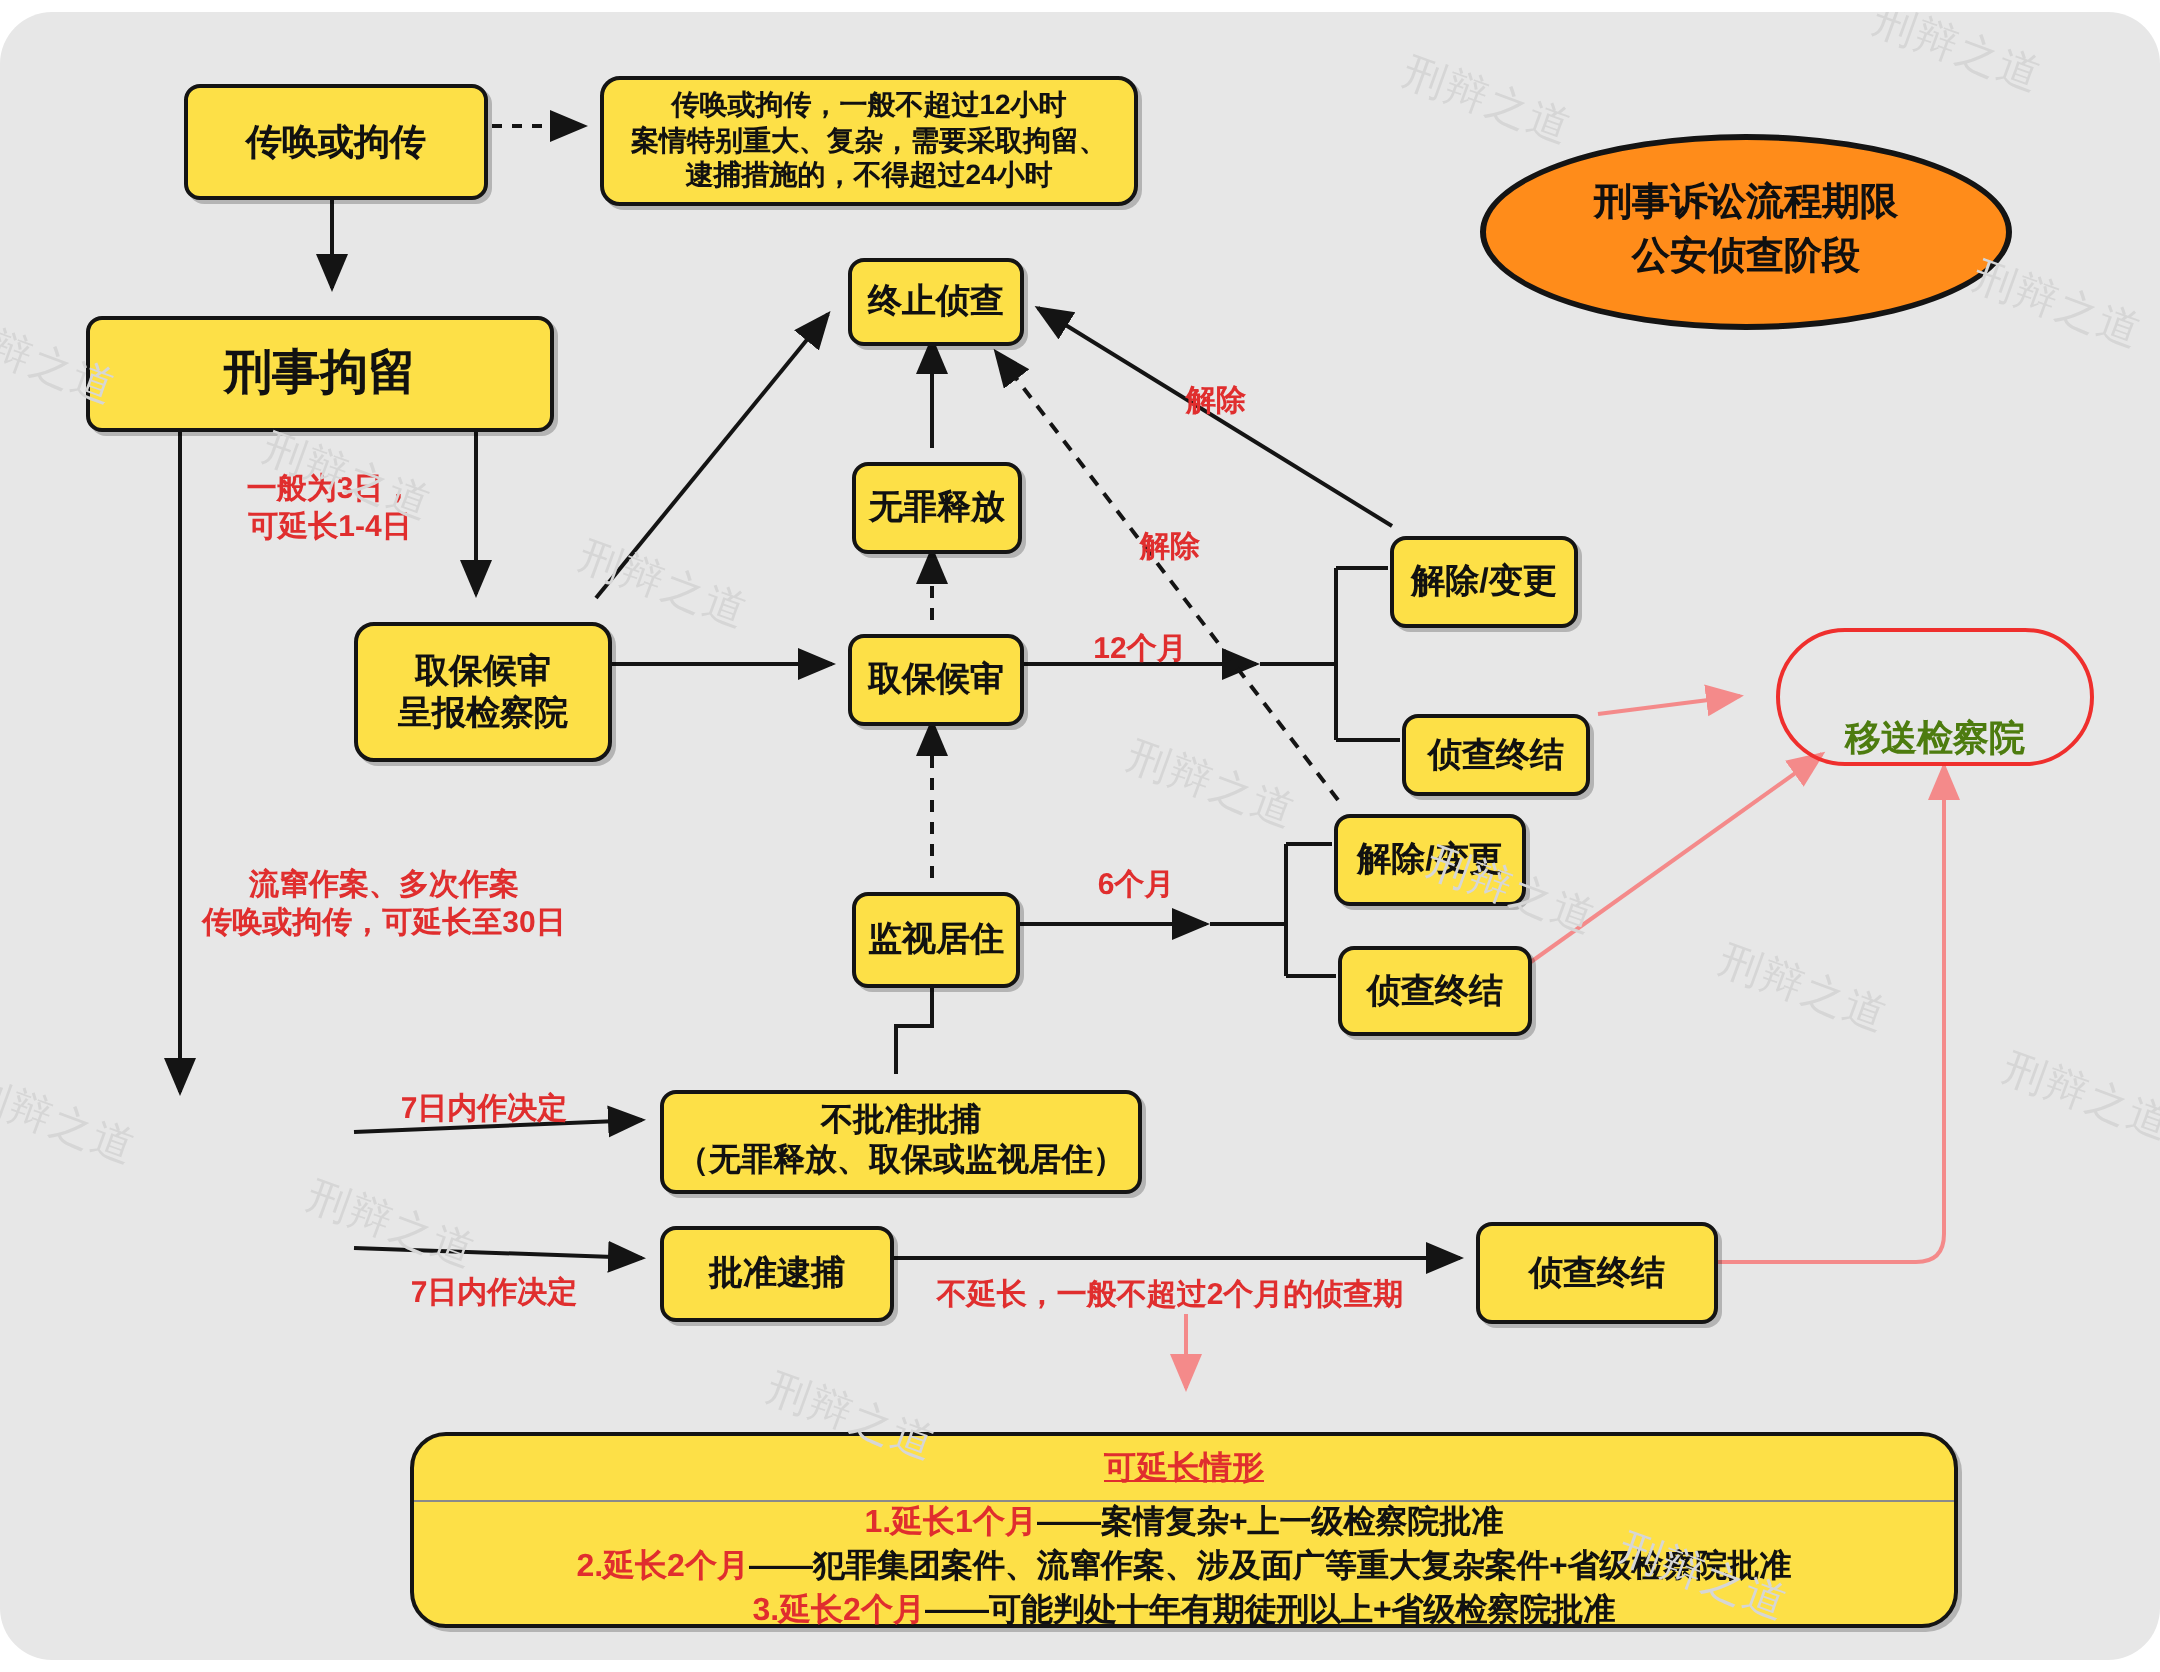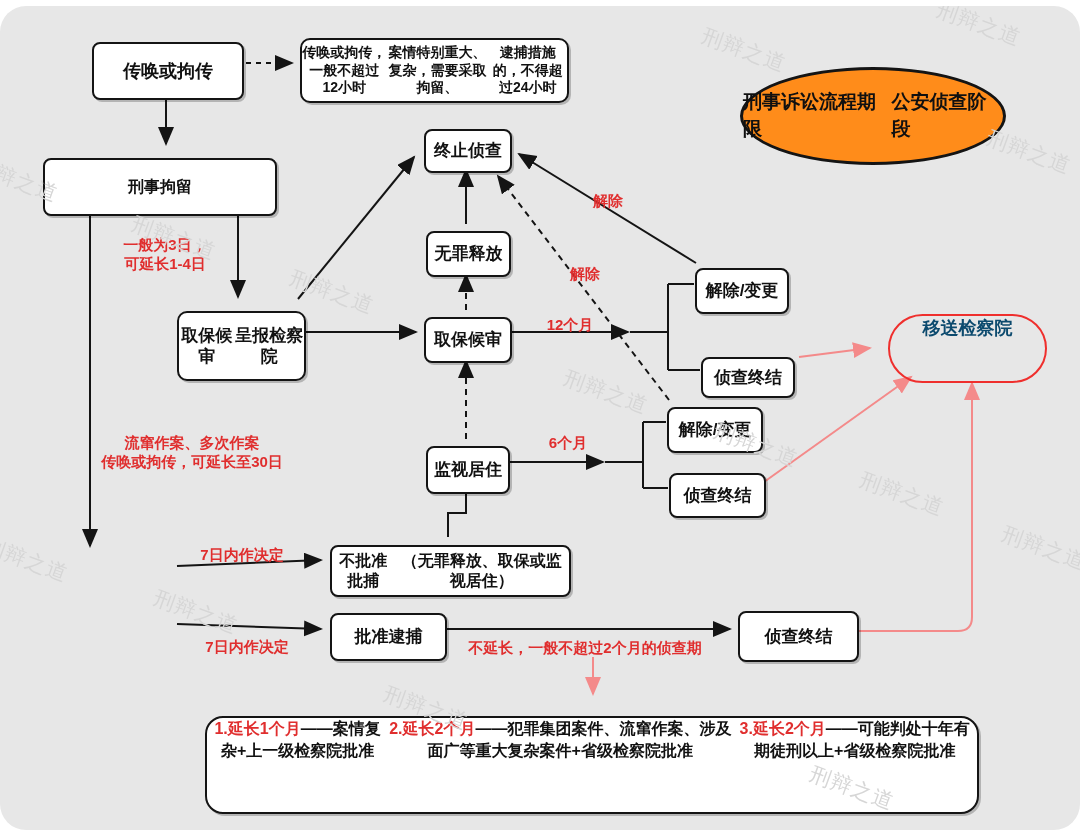--- a/index.html
+++ b/index.html
@@ -1,32 +1,32 @@
 <!DOCTYPE html>
 <html><head>
 <meta charset="utf-8">
 <style>
   html,body{margin:0;padding:0;}
   body{width:1080px;height:836px;position:relative;overflow:hidden;background:#ffffff;
        font-family:"Liberation Sans","DejaVu Sans",sans-serif;}
   #canvas{position:absolute;left:0;top:6px;width:1080px;height:824px;background:#e7e7e7;
           border-radius:26px;overflow:hidden;}
   svg.connectors{position:absolute;left:0;top:-6px;z-index:1;}
-  .node{position:absolute;background:#ffffff;border:2px solid #141414;border-radius:8px;
-        display:flex;align-items:center;justify-content:center;
+  .node{position:absolute;background:#fde047;border:2px solid #141414;border-radius:8px;
+        display:flex;flex-direction:column;align-items:center;justify-content:center;
         color:#111;font-weight:bold;z-index:2;box-shadow:2px 2px 0 rgba(0,0,0,.22);
         text-align:center;line-height:1.25;}
   .lbl{position:absolute;color:#e02e2e;font-weight:bold;z-index:3;text-align:center;line-height:1.25;}
   .badge{position:absolute;left:740px;top:61px;width:260px;height:92px;background:#ff8c1a;
-         border:3px solid #141414;border-radius:50%;display:flex;flex-direction:row;
+         border:3px solid #141414;border-radius:50%;display:flex;flex-direction:column;
          align-items:center;justify-content:center;font-weight:bold;font-size:19px;color:#101010;
          z-index:2;line-height:1.4;}
   .stadium{position:absolute;left:888px;top:308px;width:155px;height:65px;border:2.5px solid #ef2f2d;
-           border-radius:36px;display:flex;align-items:flex-start;justify-content:center;
-           color:#0c4a6e;font-weight:bold;font-size:18px;z-index:2;background:transparent;}
+           border-radius:36px;display:flex;align-items:flex-end;justify-content:center;
+           color:#4d7c0f;font-weight:bold;font-size:18px;z-index:2;background:transparent;}
   .wm{position:absolute;color:#d6d6d6;font-size:21px;letter-spacing:1px;white-space:nowrap;
       transform:rotate(20deg);z-index:5;pointer-events:none;}
   .ext-title{color:#e02e2e;text-decoration:underline;font-size:16px;font-weight:bold;text-align:center;
              padding-top:7px;}
   .ext-divider{border-top:1.5px solid #8a8a8a;margin-top:5px;}
   .ext-line{font-size:16px;font-weight:bold;text-align:center;line-height:22px;color:#111;}
   .ext-line .red{color:#e02e2e;}
 </style>
 </head>
 <body>
@@ -79,21 +79,21 @@
     <span>传唤或拘传，一般不超过12小时</span>
     <span>案情特别重大、复杂，需要采取拘留、</span>
     <span>逮捕措施的，不得超过24小时</span>
   </div>
 
   <div class="badge">
     <span>刑事诉讼流程期限</span>
     <span>公安侦查阶段</span>
   </div>
 
-  <div class="node" style="left:43px;top:152px;width:230px;height:54px;font-size:16px;">
+  <div class="node" style="left:43px;top:152px;width:230px;height:54px;font-size:24px;">
     <span>刑事拘留</span>
   </div>
 
   <div class="node" style="left:424px;top:123px;width:84px;height:40px;font-size:17px;">
     <span>终止侦查</span>
   </div>
 
   <div class="node" style="left:426px;top:225px;width:81px;height:42px;font-size:17px;">
     <span>无罪释放</span>
   </div>
@@ -164,20 +164,21 @@
   <div class="lbl" style="left:528px;top:428px;width:80px;font-size:15px;">6个月</div>
 
   <div class="lbl" style="left:578px;top:186px;width:60px;font-size:15px;">解除</div>
 
   <div class="lbl" style="left:555px;top:259px;width:60px;font-size:15px;">解除</div>
 
   <div class="lbl" style="left:460px;top:633px;width:250px;font-size:15px;">不延长，一般不超过2个月的侦查期</div>
 
   <div class="node" style="left:205px;top:710px;width:770px;height:94px;border-radius:18px;
        justify-content:flex-start;align-items:stretch;">
+    <div class="ext-title">可延长情形</div>
     <div class="ext-divider"></div>
     <div class="ext-line">
       <span class="red">1.延长1个月</span><span>——案情复杂+上一级检察院批准</span>
     </div>
     <div class="ext-line">
       <span class="red">2.延长2个月</span><span>——犯罪集团案件、流窜作案、涉及面广等重大复杂案件+省级检察院批准</span>
     </div>
     <div class="ext-line">
       <span class="red">3.延长2个月</span><span>——可能判处十年有期徒刑以上+省级检察院批准</span>
     </div>

